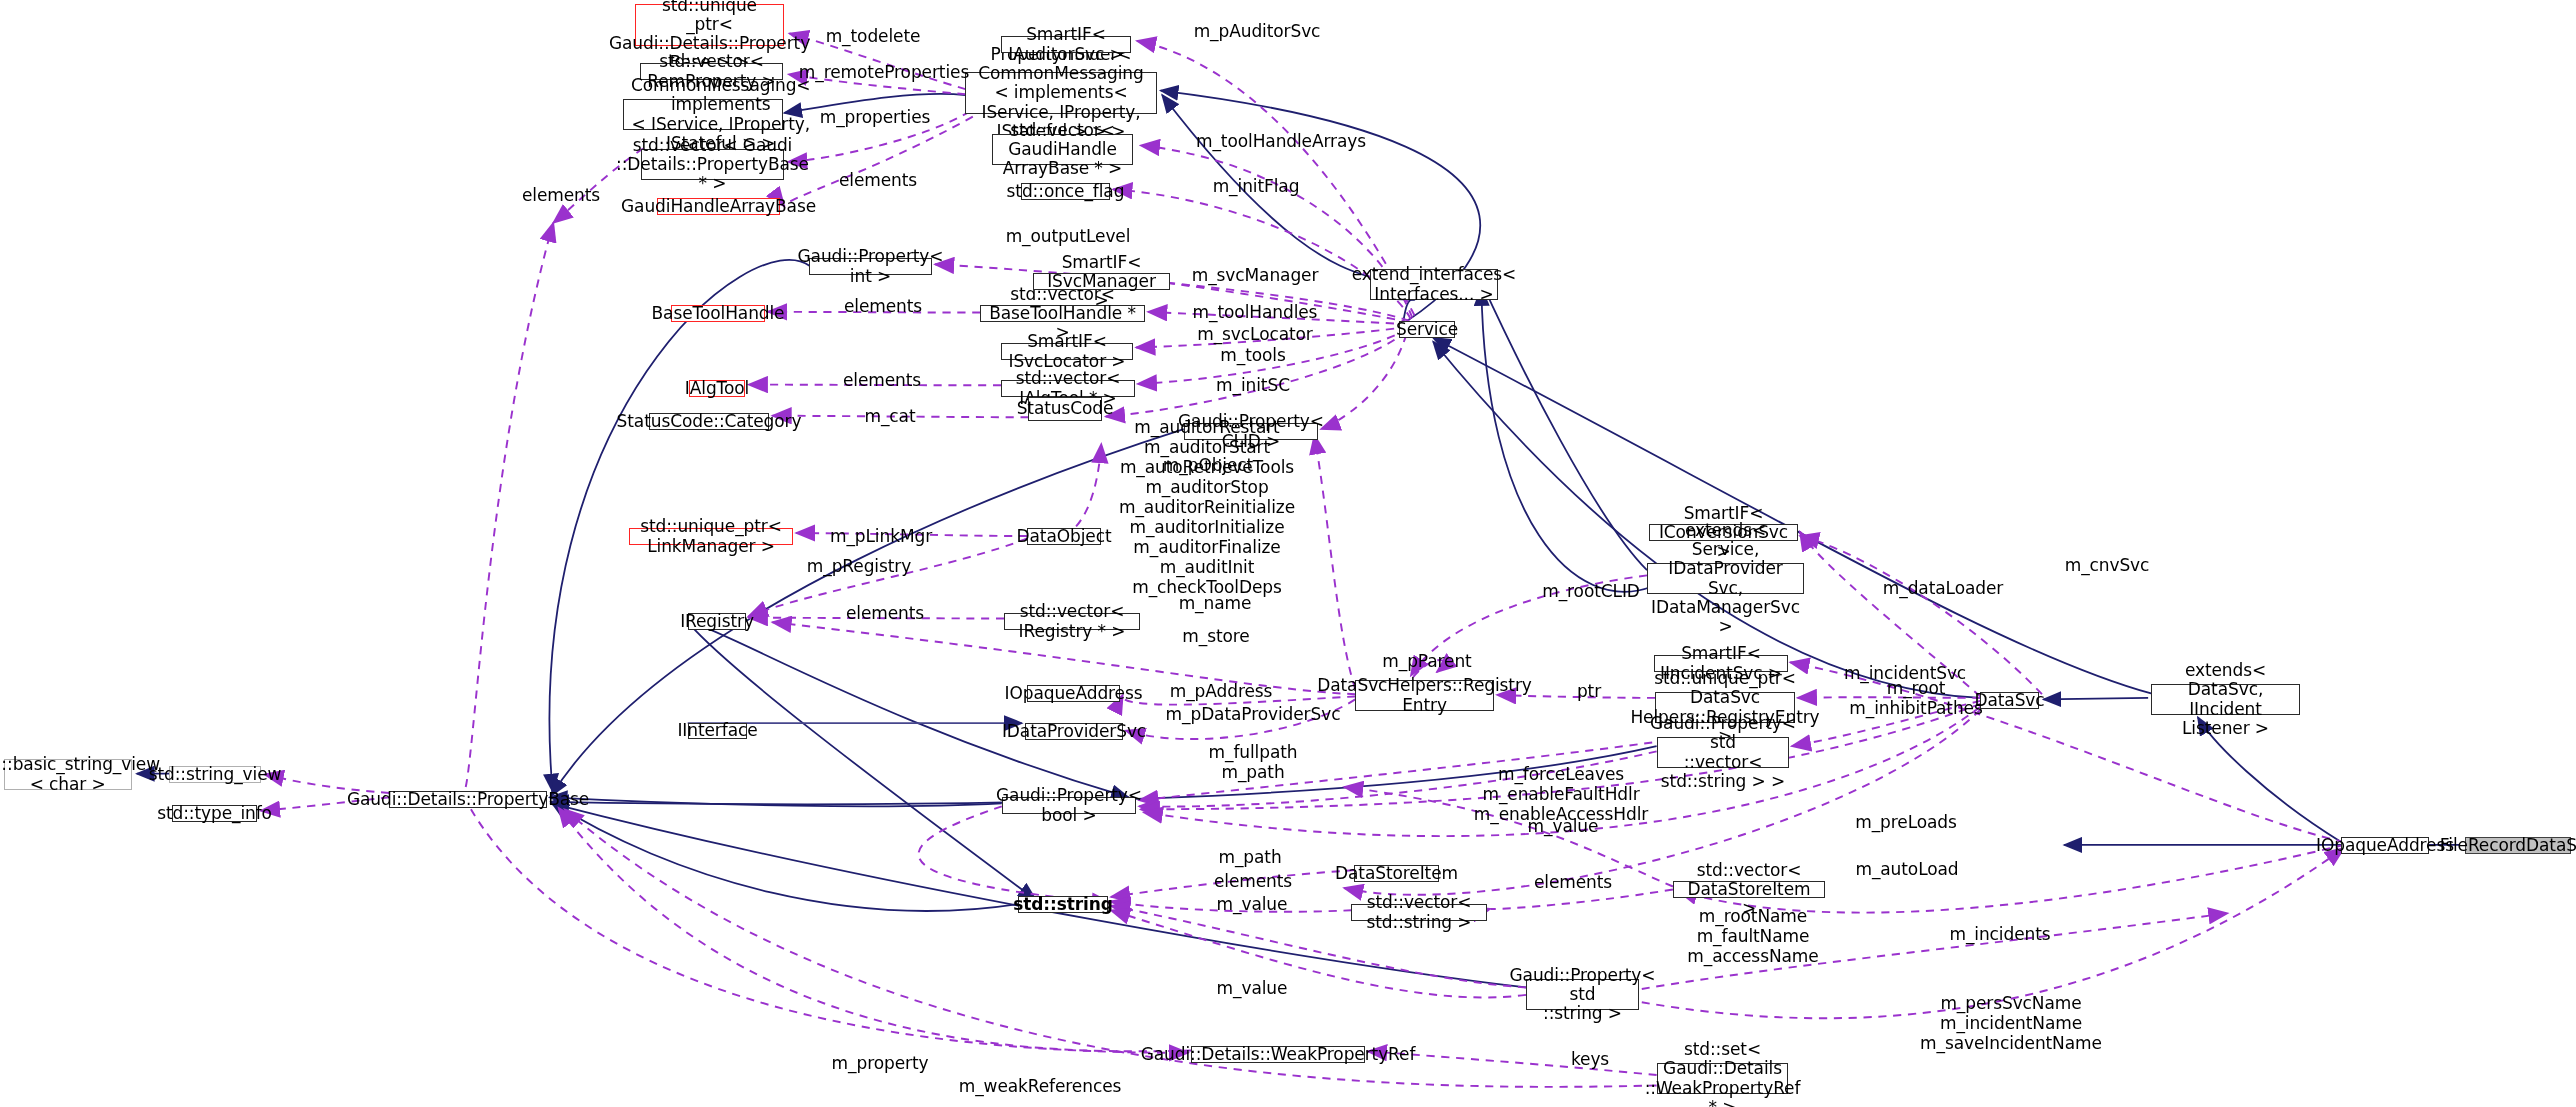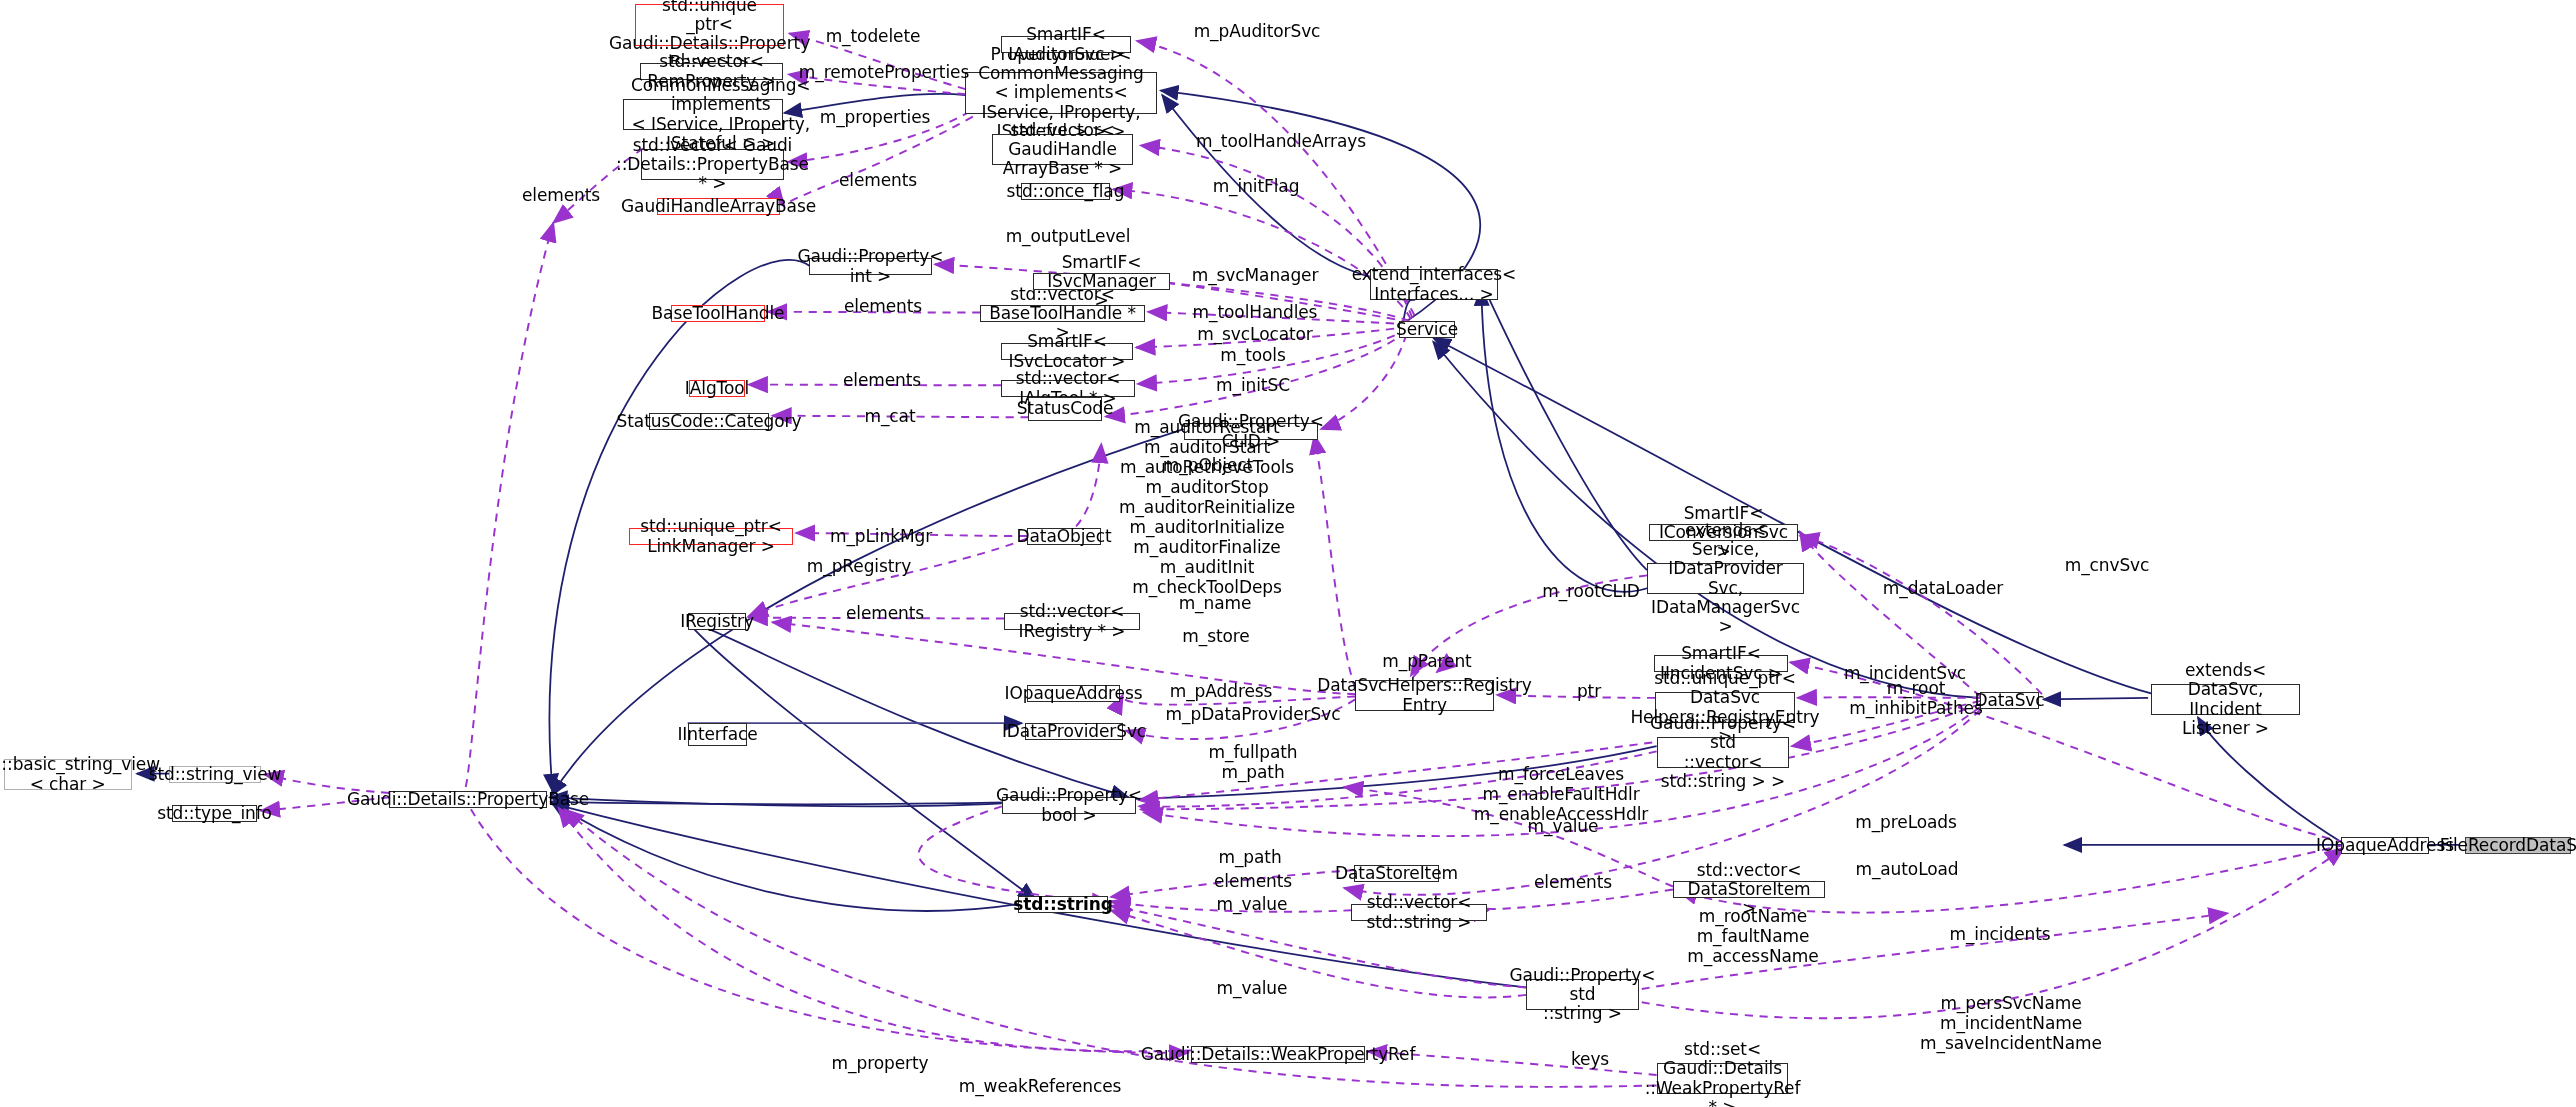--- a/index.html
+++ b/index.html
@@ -185,21 +185,21 @@
       <div class="node" style="left: 1028px; top: 397px; width: 74px; height: 24px;"><span>StatusCode</span></div>
       <div class="node" style="left: 1184px; top: 423px; width: 134px; height: 17px;"><span>Gaudi::Property&lt; CLID &gt;</span></div>
       <div class="node" style="left: 1370px; top: 269px; width: 128px; height: 31px;"><span>extend_interfaces&lt;
 Interfaces... &gt;</span></div>
       <div class="node" style="left: 1399px; top: 321px; width: 56px; height: 17px;"><span>Service</span></div>
       <div class="node red" style="left: 629px; top: 528px; width: 164px; height: 17px;"><span>std::unique_ptr&lt; LinkManager &gt;</span></div>
       <div class="node" style="left: 1027px; top: 528px; width: 74px; height: 17px;"><span>DataObject</span></div>
       <div class="node" style="left: 688px; top: 613px; width: 58px; height: 17px;"><span>IRegistry</span></div>
       <div class="node" style="left: 1004px; top: 613px; width: 136px; height: 17px;"><span>std::vector&lt; IRegistry * &gt;</span></div>
       <div class="node" style="left: 1027px; top: 685px; width: 93px; height: 17px;"><span>IOpaqueAddress</span></div>
-      <div class="node" style="left: 688px; top: 723px; width: 59px; height: 23px;"><span>IInterface</span></div>
+      <div class="node" style="left: 688px; top: 723px; width: 59px; height: 16px;"><span>IInterface</span></div>
       <div class="node" style="left: 1025px; top: 723px; width: 98px; height: 17px;"><span>IDataProviderSvc</span></div>
       <div class="node light" style="left: 3.7px; top: 759px; width: 128px; height: 31px;"><span>std::basic_string_view
 &lt; char &gt;</span></div>
       <div class="node light" style="left: 169px; top: 766px; width: 92px; height: 17px;"><span>std::string_view</span></div>
       <div class="node" style="left: 172px; top: 805px; width: 85px; height: 17px;"><span>std::type_info</span></div>
       <div class="node" style="left: 389px; top: 791px; width: 158px; height: 17px;"><span>Gaudi::Details::PropertyBase</span></div>
       <div class="node" style="left: 1002px; top: 797px; width: 134px; height: 17px;"><span>Gaudi::Property&lt; bool &gt;</span></div>
       <div class="node" style="left: 1018px; top: 896px; width: 90px; height: 17px; font-weight: bold;"><span>std::string</span></div>
       <div class="node" style="left: 1354px; top: 865px; width: 85px; height: 17px;"><span>DataStoreItem</span></div>
       <div class="node" style="left: 1351px; top: 904px; width: 136px; height: 17px;"><span>std::vector&lt; std::string &gt;</span></div>

